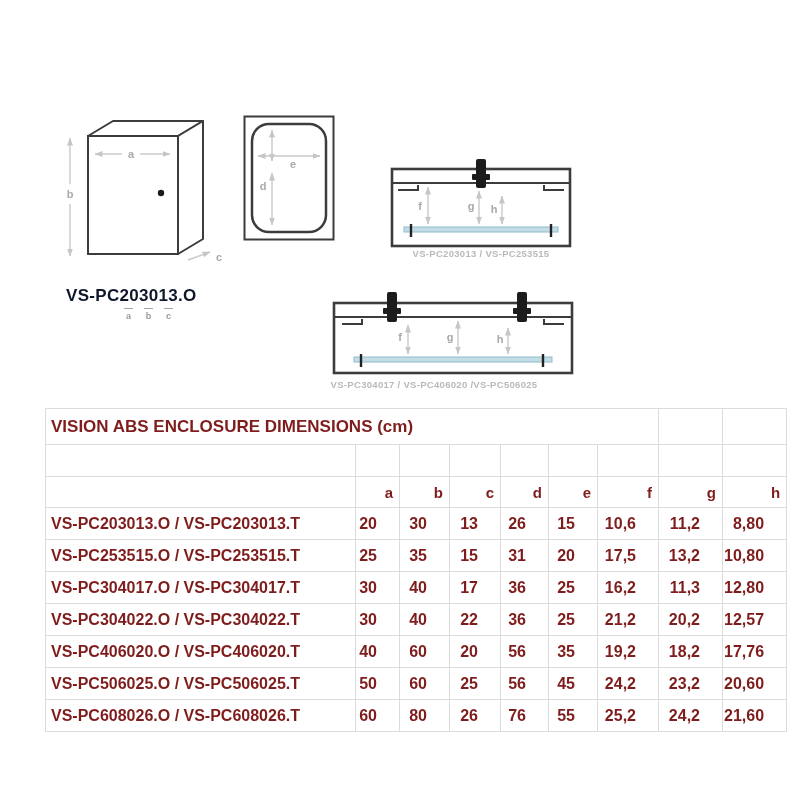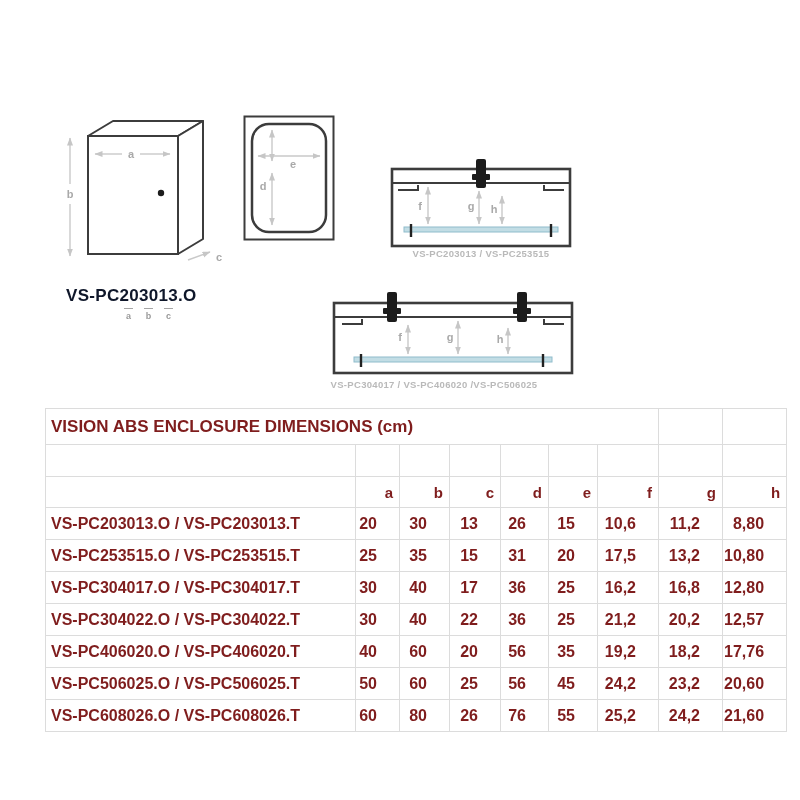--- a/index.html
+++ b/index.html
@@ -202,21 +202,21 @@
       <td class="num-cell">10,80</td>
     </tr>
     <tr class="data-row">
       <td class="name-cell">VS-PC304017.O / VS-PC304017.T</td>
       <td class="num-cell">30</td>
       <td class="num-cell">40</td>
       <td class="num-cell">17</td>
       <td class="num-cell">36</td>
       <td class="num-cell">25</td>
       <td class="num-cell">16,2</td>
-      <td class="num-cell">16,8</td>
+      <td class="num-cell">11,3</td>
       <td class="num-cell">12,80</td>
     </tr>
     <tr class="data-row">
       <td class="name-cell">VS-PC304022.O / VS-PC304022.T</td>
       <td class="num-cell">30</td>
       <td class="num-cell">40</td>
       <td class="num-cell">22</td>
       <td class="num-cell">36</td>
       <td class="num-cell">25</td>
       <td class="num-cell">21,2</td>

